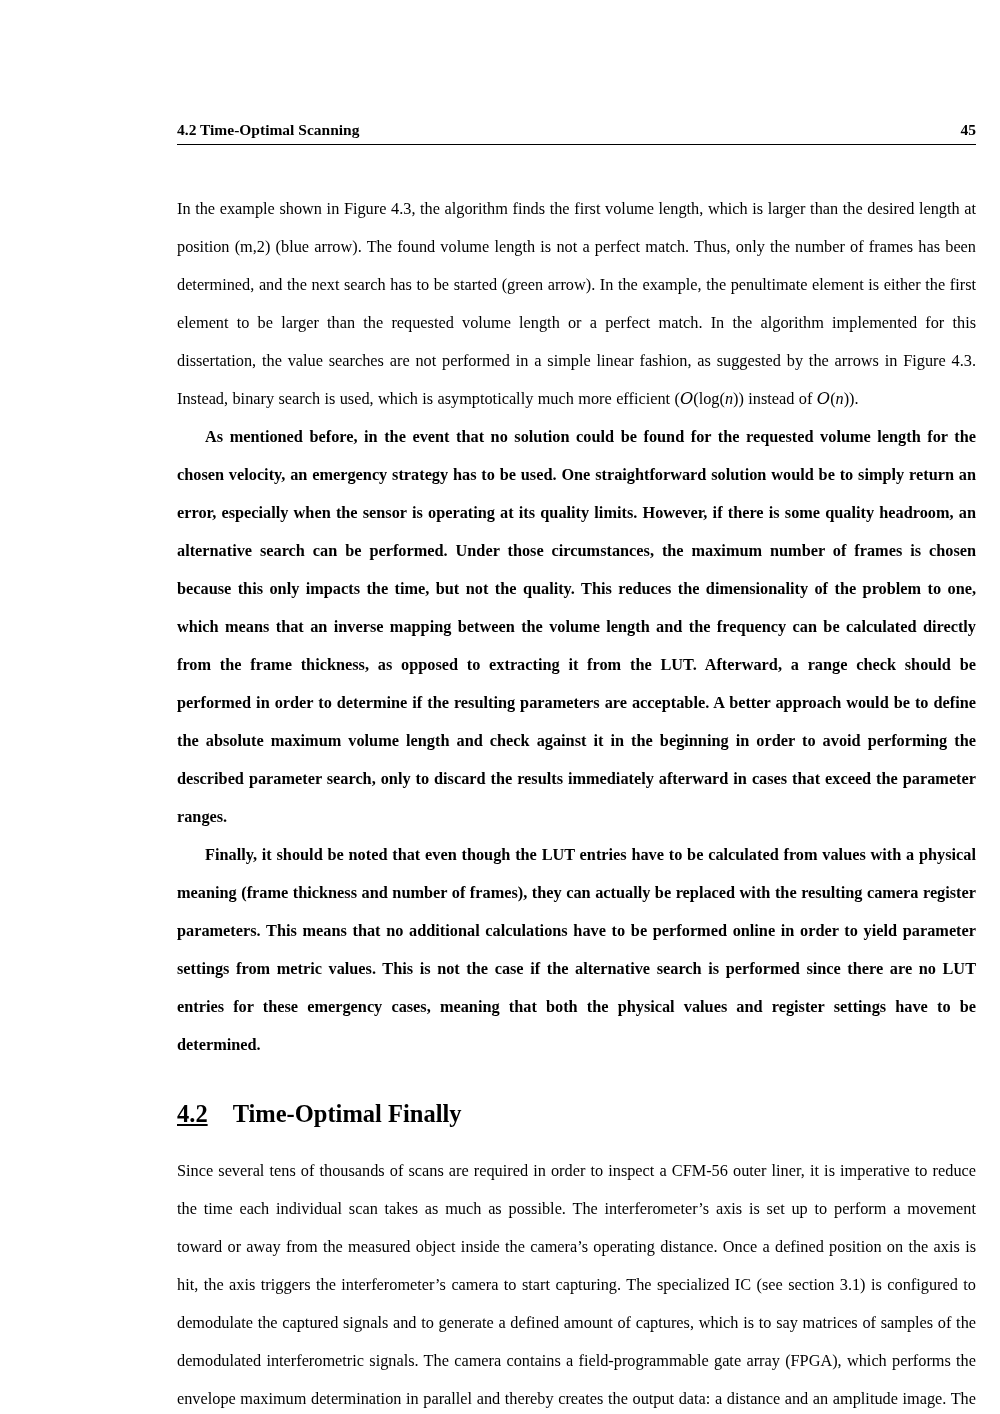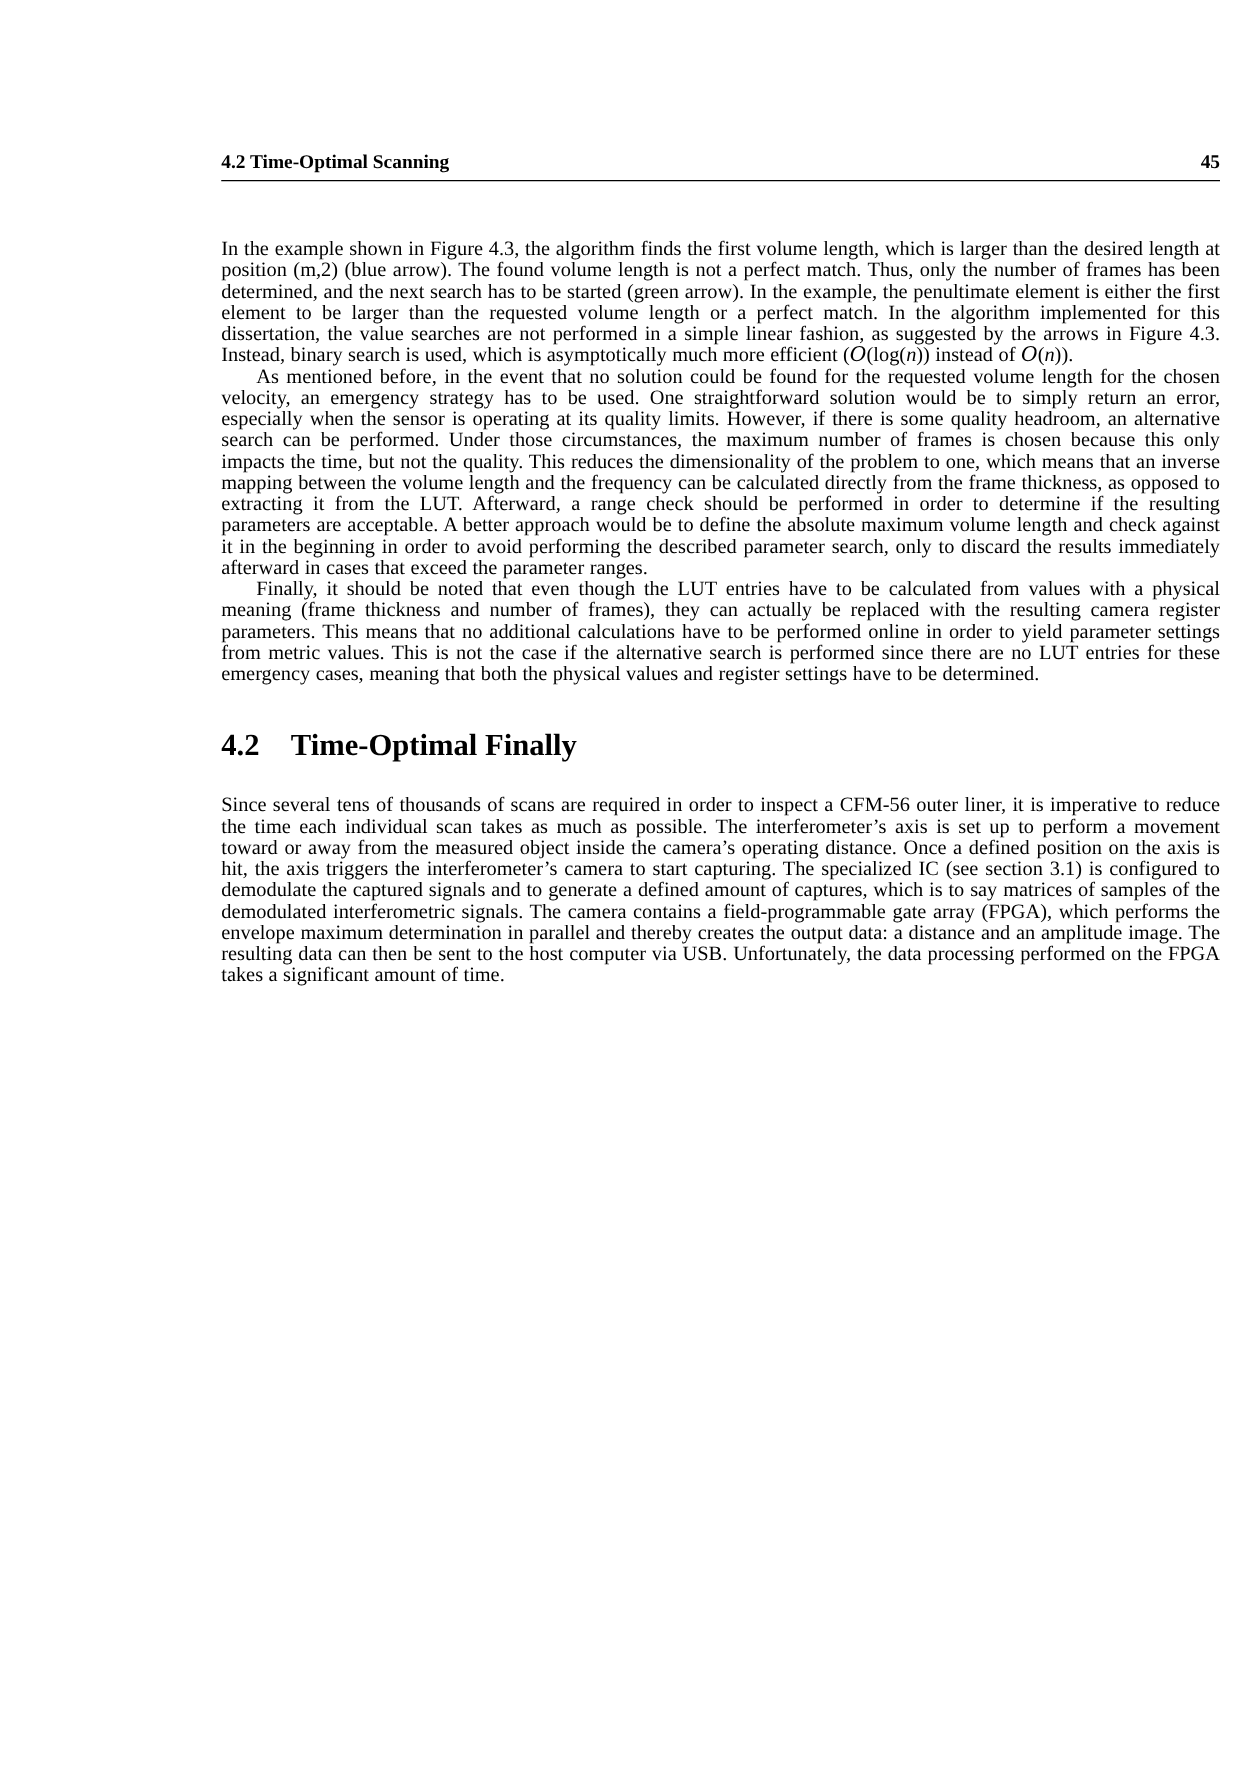--- a/index.html
+++ b/index.html
@@ -32,42 +32,44 @@
     line-height: 18px;
     padding-bottom: 5px;
     border-bottom: 1.5px solid #000000;
   }
   .body-text {
     margin-top: 45px;
   }
   .para {
     margin: 0;
     font-size: 16.3px;
-    line-height: 17px;
+    line-height: 38px;
     text-align: justify;
     word-spacing: 0.02em;
   }
   .para.indent {
     text-indent: 28px;
+    font-weight: bold;
   }
   .run-normal { font-style: normal; }
   .run-italic { font-style: italic; }
   .run-mathcal {
     font-style: italic;
     font-family: "DejaVu Serif", serif;
   }
   .section-heading {
     margin: 33px 0 21px 0;
     font-size: 24.5px;
     line-height: 34px;
     font-weight: bold;
   }
   .section-heading .sec-number {
     display: inline-block;
     margin-right: 25px;
+    text-decoration: underline;
   }
 </style>
 </head>
 <body>
 
 <div class="sheet">
   <div class="content">
 
     <div class="running-header">
       <span>4.2 Time-Optimal Scanning</span>

